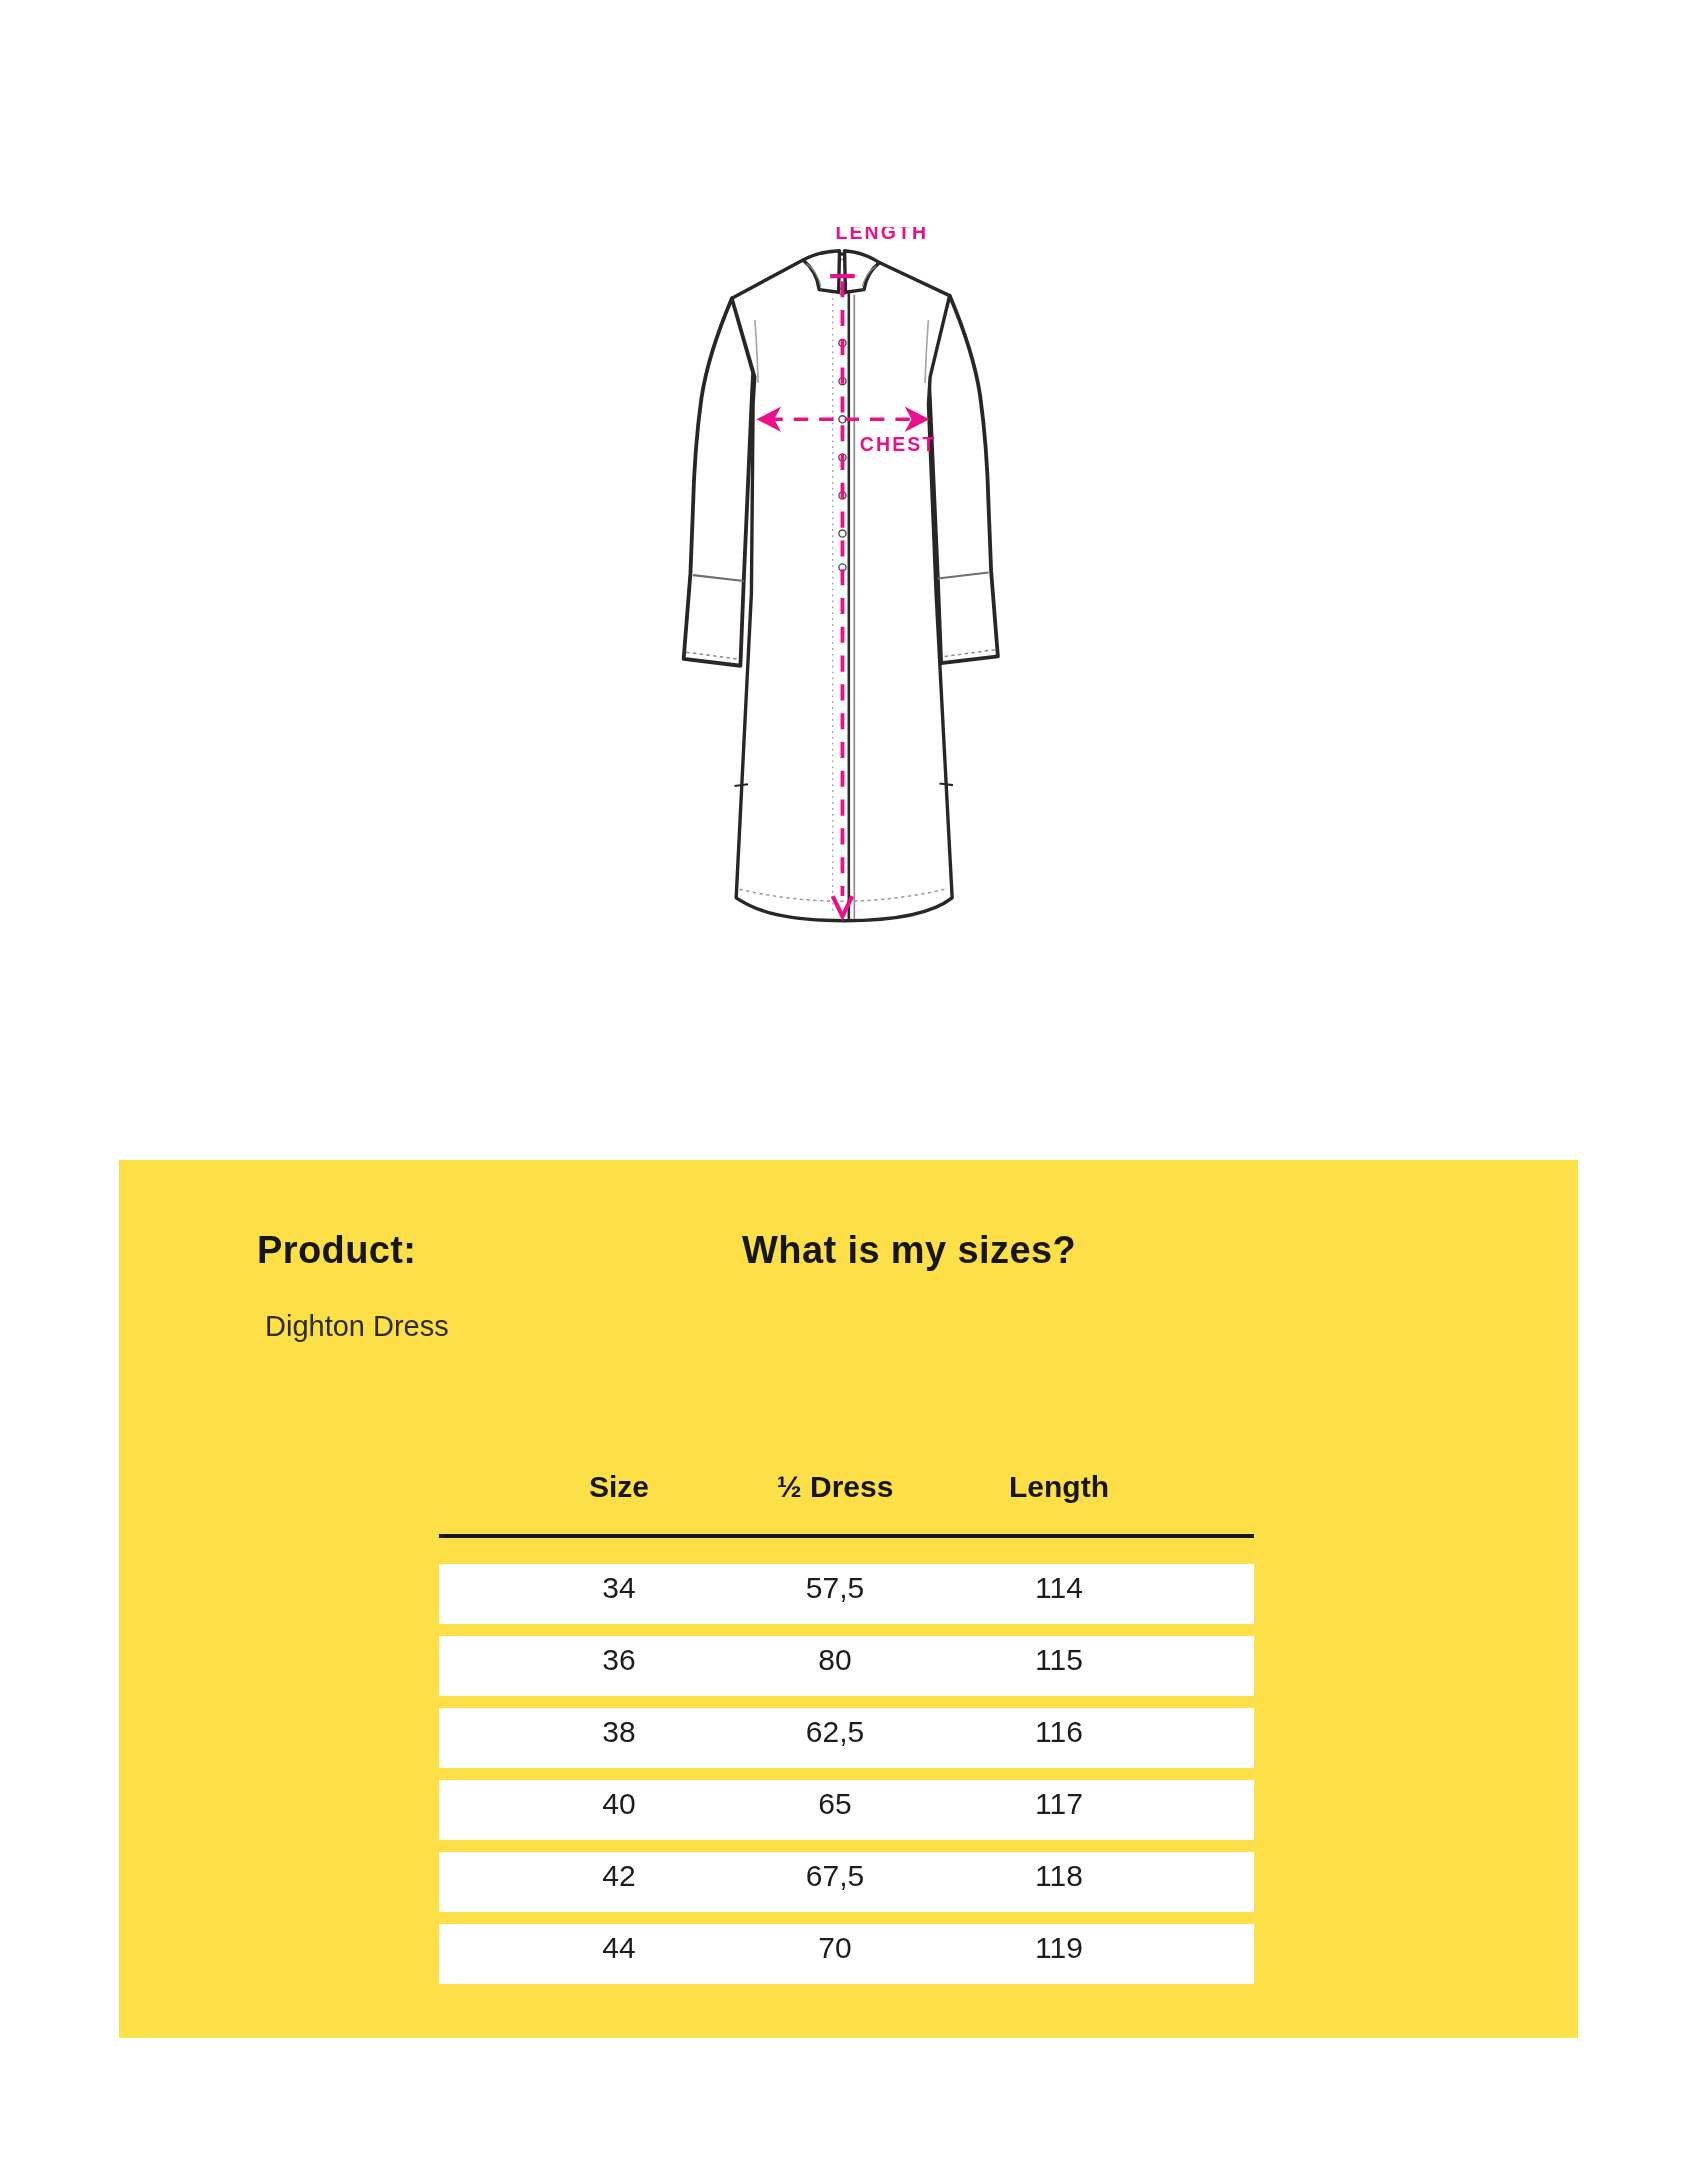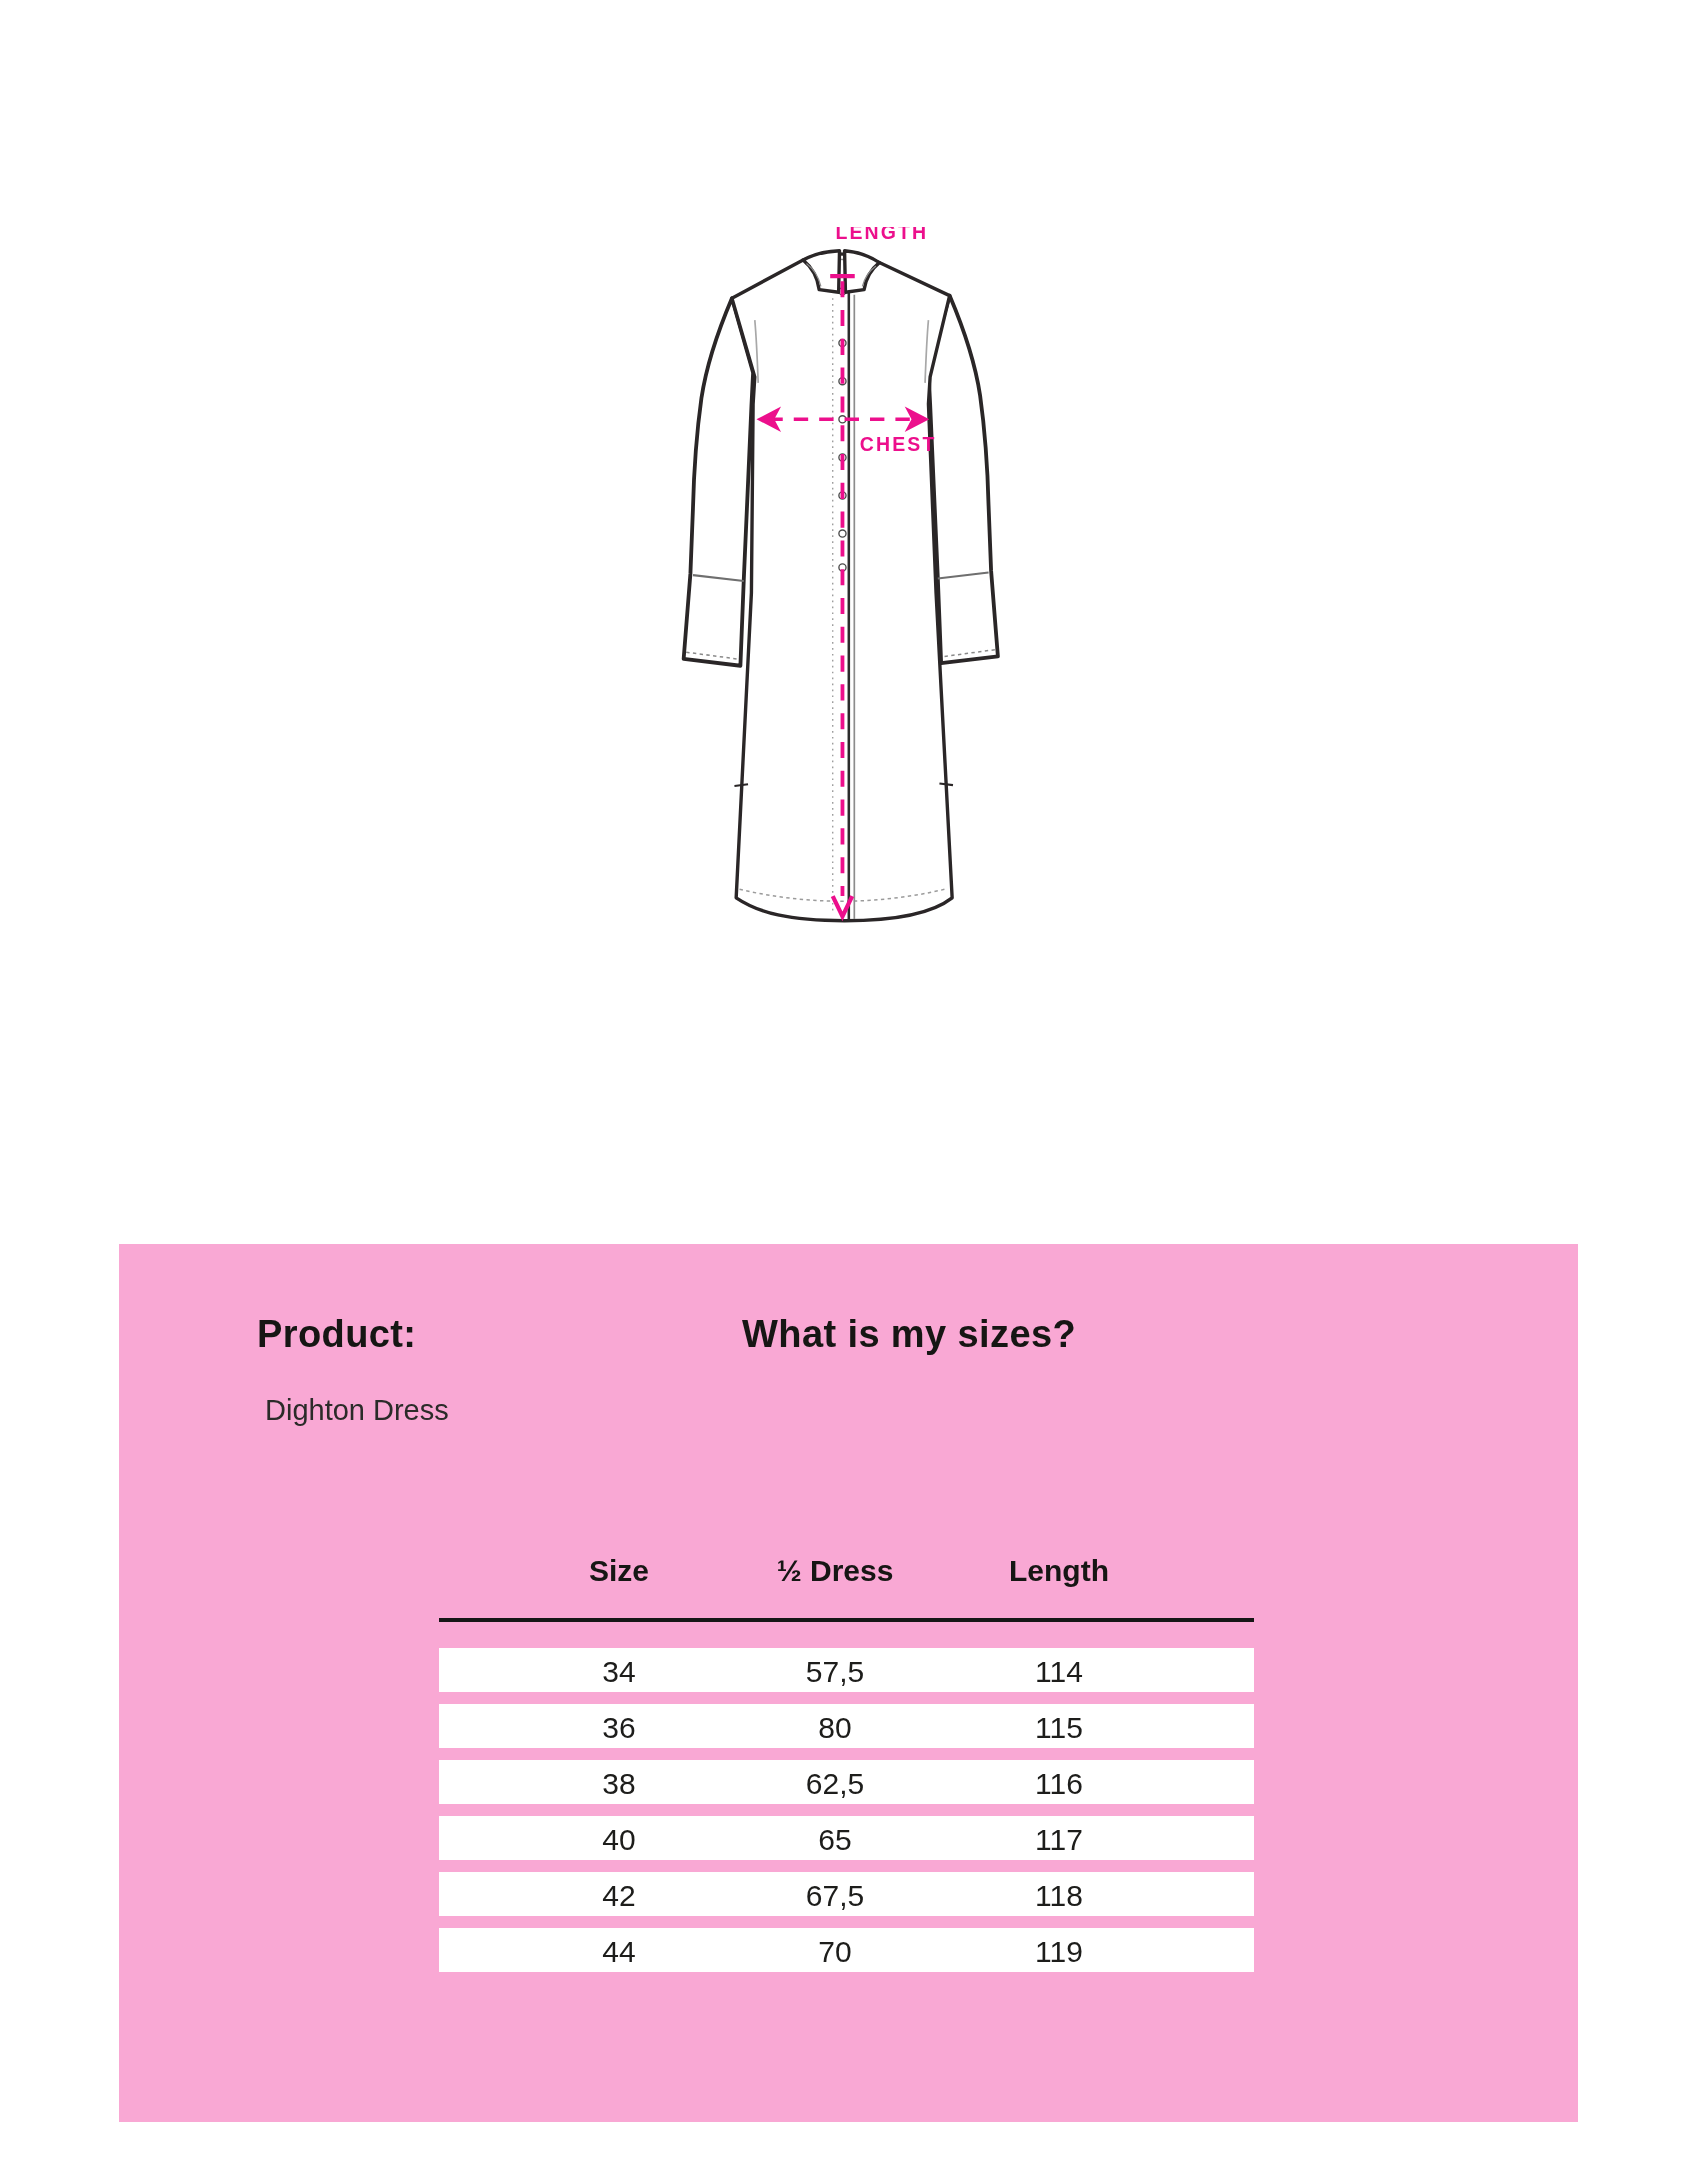--- a/index.html
+++ b/index.html
@@ -7,22 +7,22 @@
     position:relative;
     width:1695px;height:2173px;
     background:#ffffff;
     font-family:"Liberation Sans",sans-serif;
     color:#1d1d1b;
     overflow:hidden;
   }
   .dress-svg{position:absolute;left:653px;top:227px;width:373px;height:703px;}
 
   .panel{
-    position:absolute;left:119px;top:1244px;width:1459px;height:878px;
-    background:#f9a8d4;
+    position:absolute;left:119px;top:1160px;width:1459px;height:878px;
+    background:#fde047;
   }
   .heading{
     position:absolute;top:69px;margin:0;
     font-size:38px;font-weight:700;letter-spacing:0.4px;color:#161614;
   }
   .h-left{left:138px;}
   .h-right{left:623px;}
   .product-name{
     position:absolute;left:138px;top:1321px;margin:8px;
     font-size:29px;font-weight:400;color:#2b2b29;
@@ -32,21 +32,21 @@
 
   .size-table{position:absolute;left:320px;top:310px;width:815px;}
   .thead{position:relative;height:64px;}
   .thead span{
     position:absolute;top:0;transform:translateX(-50%);
     font-size:30px;font-weight:700;color:#161614;white-space:nowrap;
   }
   .rule{height:4.2px;background:#161616;}
   .tbody{margin-top:26px;}
   .trow{
-    position:relative;height:44px;margin-bottom:12px;background:#ffffff;
+    position:relative;height:60px;margin-bottom:12px;background:#ffffff;
   }
   .trow span{
     position:absolute;top:0;transform:translateX(-50%);
     line-height:47px;font-size:30px;font-weight:400;color:#1d1d1b;white-space:nowrap;
   }
   .c1{left:180px;} .c2{left:396px;} .c3{left:620px;}
 </style>
 </head>
 <body>
 

